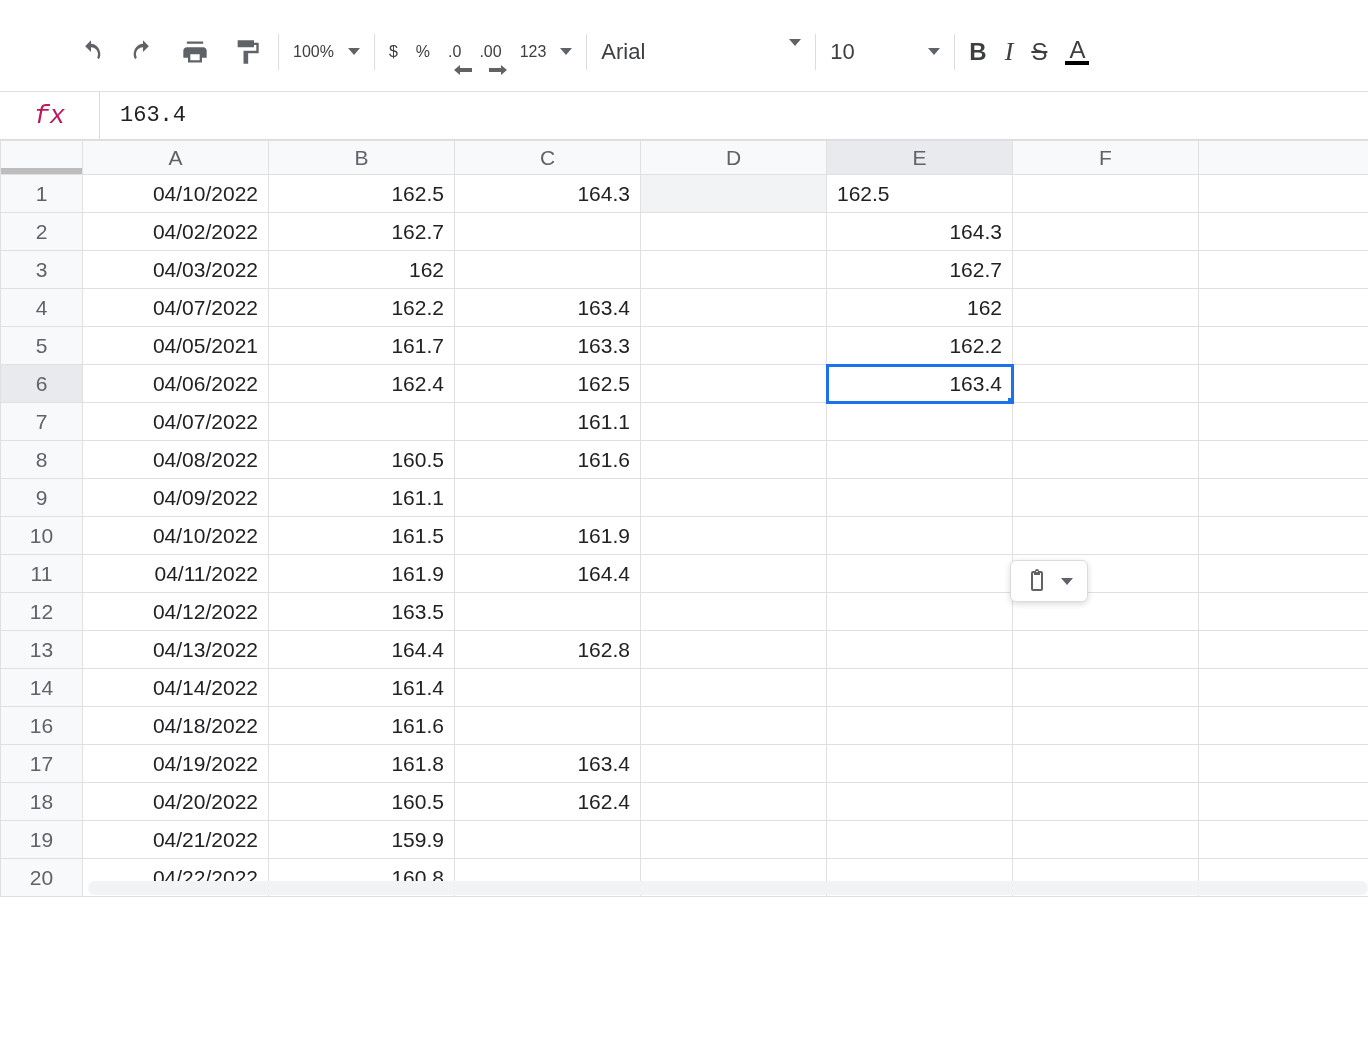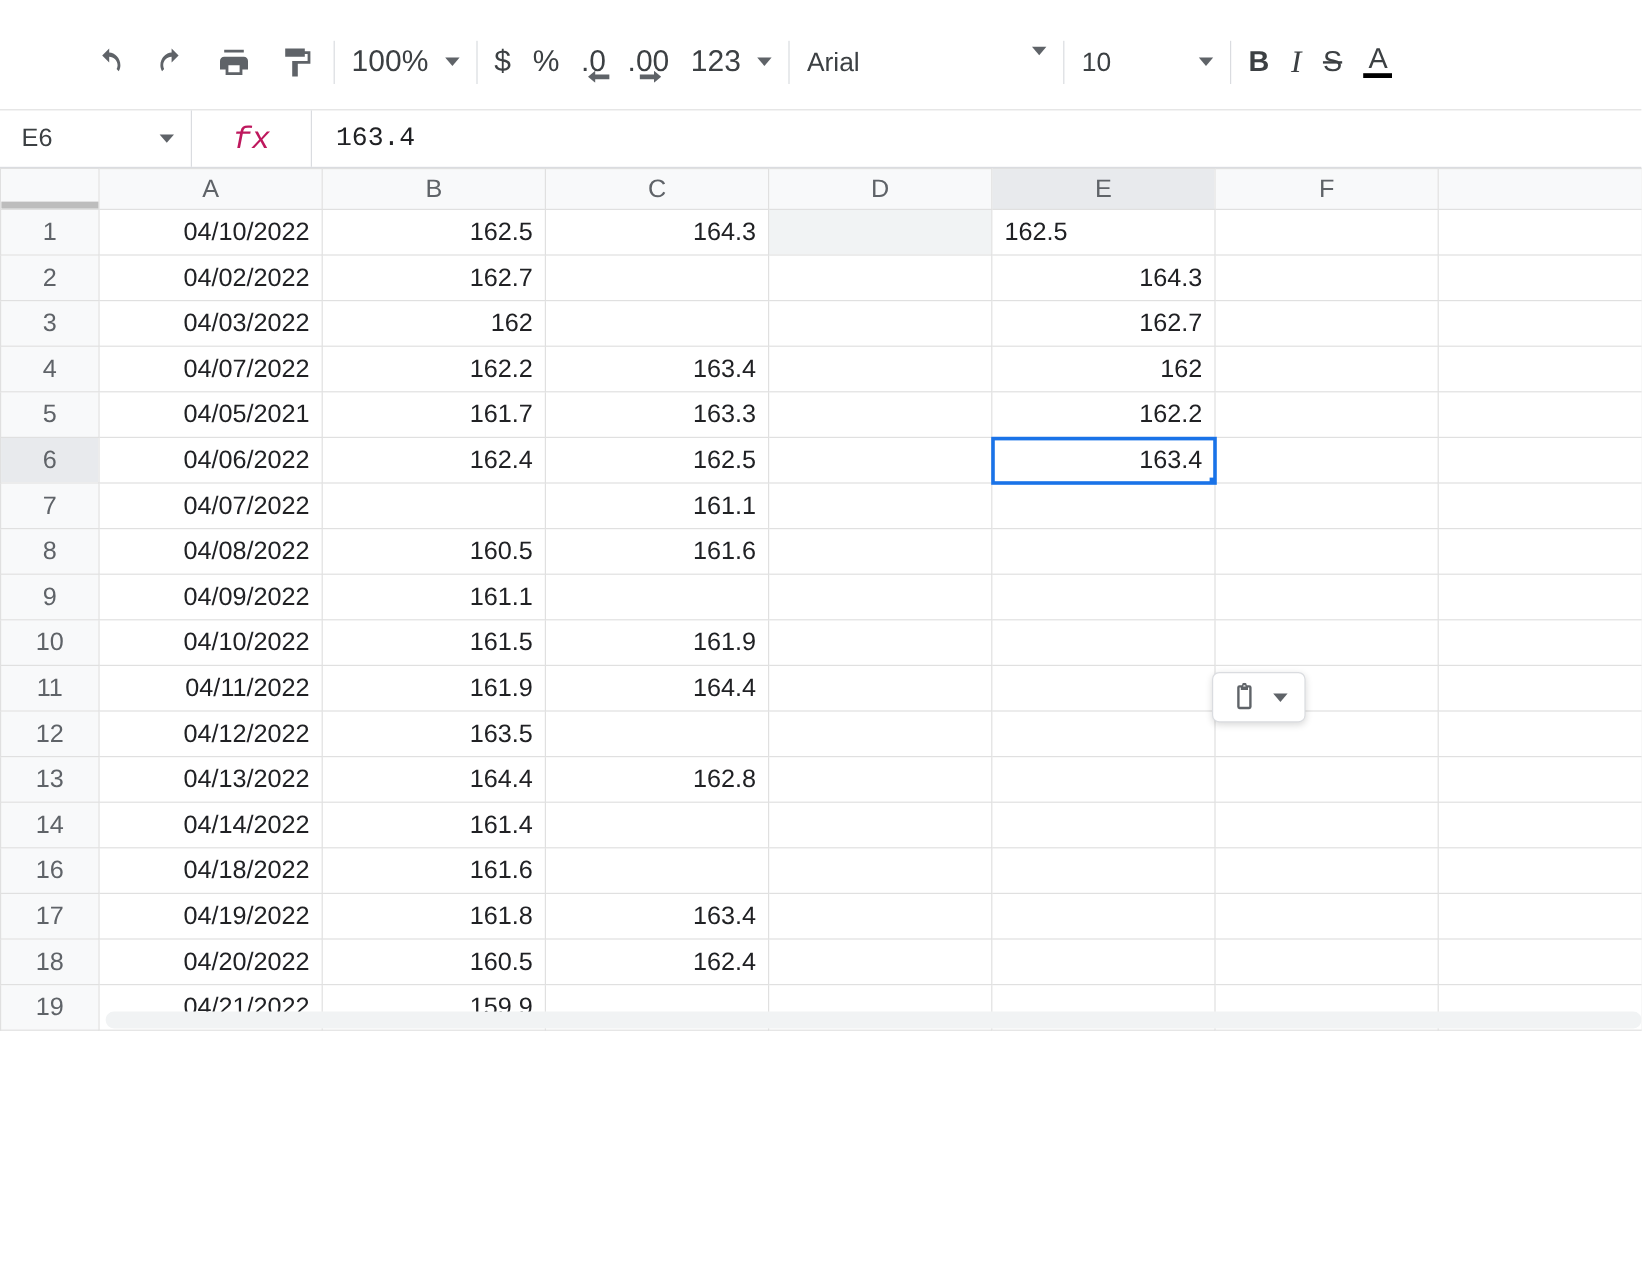--- a/index.html
+++ b/index.html
@@ -51,21 +51,21 @@
     display: inline-flex;
     align-items: center;
     justify-content: center;
     width: 34px;
     height: 34px;
     color: #5f6368;
     cursor: pointer;
   }
   .tb-btn svg { width: 28px; height: 28px; fill: #5f6368; }
   .tb-text {
-    font-size: 25px;
+    font-size: 16px;
     color: #3c4043;
     display: inline-flex;
     align-items: center;
     gap: 14px;
     cursor: pointer;
   }
   .caret-down {
     width: 0; height: 0;
     border-left: 6px solid transparent;
     border-right: 6px solid transparent;
@@ -326,24 +326,20 @@
   <div class="tb-sep"></div>
   <div class="tb-group">
     <span class="bold">B</span>
     <span class="italic">I</span>
     <span class="strike">S</span>
     <span class="text-color">A</span>
   </div>
 </div>
 
 <div class="formula-row">
-  <div class="name-box">
-    <span>E6</span>
-    <span class="caret-down"></span>
-  </div>
   <div class="fx-label">fx</div>
   <div class="formula-input">163.4</div>
 </div>
 
 <div class="grid-wrap">
   <table class="sheet">
     <colgroup>
       <col class="rownum">
         <col class="colA">
         <col class="colB">
@@ -539,20 +535,30 @@
         <tr>
           <th class="rowhdr">19</th>
           <td class="right">04/21/2022</td>
           <td class="right">159.9</td>
           <td class="right"></td>
           <td class="right"></td>
           <td class="right"></td>
           <td class="right"></td>
           <td class="right"></td>
         </tr>
+        <tr>
+          <th class="rowhdr">20</th>
+          <td class="right">04/22/2022</td>
+          <td class="right">160.8</td>
+          <td class="right"></td>
+          <td class="right"></td>
+          <td class="right"></td>
+          <td class="right"></td>
+          <td class="right"></td>
+        </tr>
       </tbody>
   </table>
 
   <div class="paste-options" style="top:420px;left:1010px;">
     <svg viewBox="0 0 24 24">
         <path d="M16 2h-2a2 2 0 0 0-4 0H8a2 2 0 0 0-2 2v16a2 2 0 0 0 2 2h8a2 2 0 0 0 2-2V4a2 2 0 0 0-2-2zm-4 0a.9.9 0 0 1 1 1h-2a.9.9 0 0 1 1-1zm4 18H8V4h1v2h6V4h1z"></path>
       </svg>
     <span class="caret-down"></span>
   </div>
 

